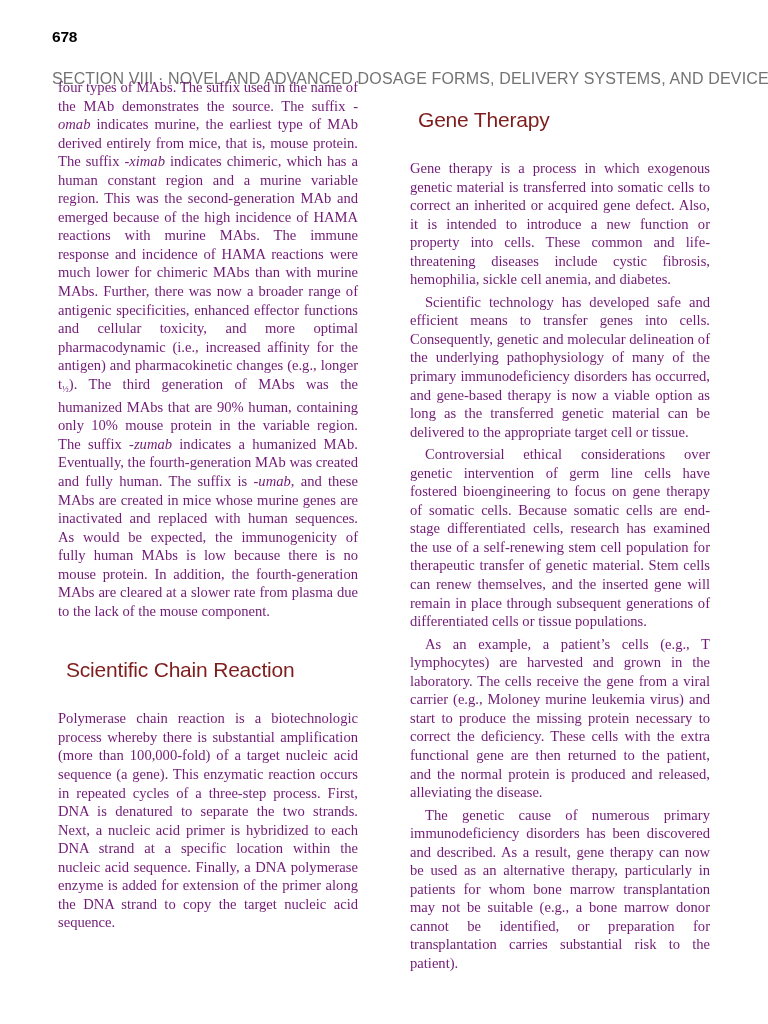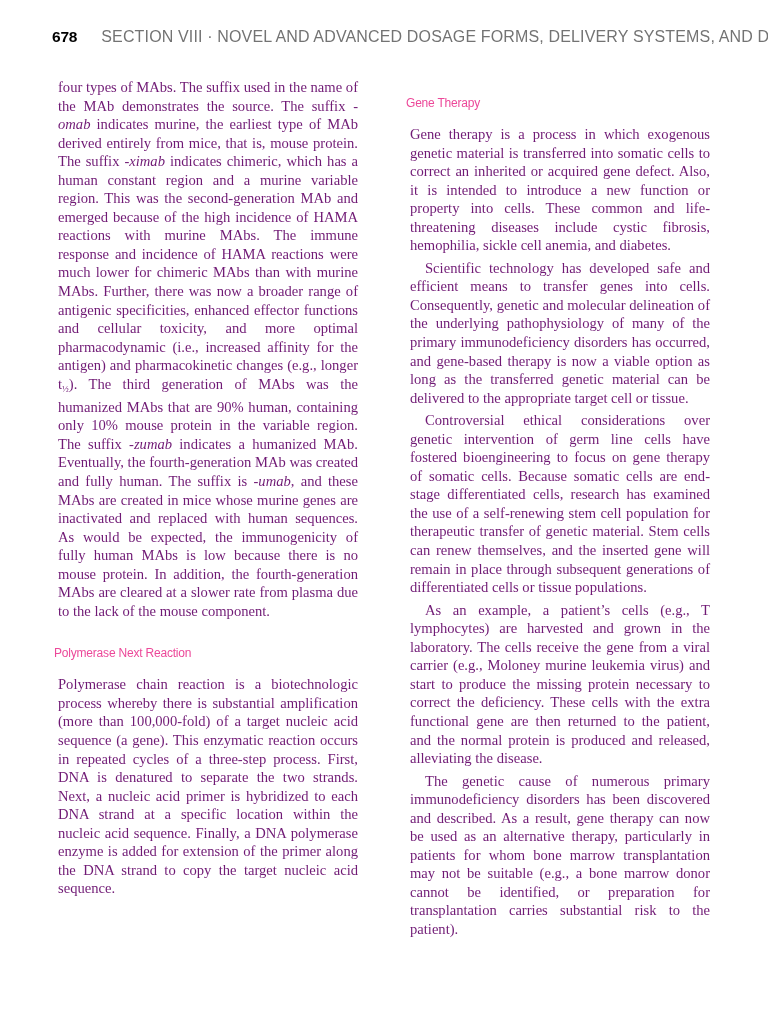--- a/index.html
+++ b/index.html
@@ -19,20 +19,21 @@
   
   .running-head {
     position: absolute;
     left: 52px;
     top: 28px;
     width: 680px;
     height: 22px;
     display: flex;
     align-items: baseline;
     gap: 24px;
+    flex-direction: column;
   }
   .folio {
     font-family: "Liberation Sans", "DejaVu Sans", sans-serif;
     font-size: 15.5px;
     font-weight: bold;
     color: #000000;
     letter-spacing: -0.2px;
   }
   .head-title {
     font-family: "Liberation Sans", "DejaVu Sans", sans-serif;
@@ -66,24 +67,24 @@
     text-justify: inter-word;
     hyphens: manual;
     -webkit-hyphens: manual;
   }
   p.body.indent {
     text-indent: 15px;
     font-family: Liberation Serif, serif;
   }
   h2.section-heading {
     font-family: "Liberation Sans", "DejaVu Sans", sans-serif;
-    font-size: 12px;
+    font-size: 21px;
     font-weight: normal;
-    color: #ec4899;
-    margin: 0;
+    color: #7f1d1d;
+    margin: 12px;
     letter-spacing: -0.2px;
   }
   .gap-before-heading { height: 22px; }
   .gap-after-heading  { height: 11px; }
 
   em.suffix { font-style: italic; }
   .frac {
     font-size: 9px;
     vertical-align: -0.28em;
     letter-spacing: 0;
@@ -97,21 +98,21 @@
   <div class="running-head">
     <span class="folio">678</span>
     <span class="head-title">SECTION VIII · NOVEL AND ADVANCED DOSAGE FORMS, DELIVERY SYSTEMS, AND DEVICES</span>
   </div>
 
   <div class="columns">
 
     <div class="col">
       <p class="body" id="p-mab">four types of MAbs. The suffix used in the name of the MAb demonstrates the source. The suffix -<em class="suffix">omab</em> indicates murine, the earliest type of MAb derived entirely from mice, that is, mouse protein. The suffix -<em class="suffix">ximab</em> indicates chimeric, which has a human constant region and a murine variable region. This was the second-generation MAb and emerged because of the high incidence of HAMA reactions with murine MAbs. The immune response and incidence of HAMA reactions were much lower for chimeric MAbs than with murine MAbs. Further, there was now a broader range of antigenic specificities, enhanced effector functions and cellular toxicity, and more optimal pharmacodynamic (i.e., increased affinity for the antigen) and pharmacokinetic changes (e.g., longer t<span class="frac">½</span>). The third generation of MAbs was the humanized MAbs that are 90% human, containing only 10% mouse protein in the variable region. The suffix -<em class="suffix">zumab</em> indicates a humanized MAb. Eventually, the fourth-generation MAb was created and fully human. The suffix is -<em class="suffix">umab</em>, and these MAbs are created in mice whose murine genes are inactivated and replaced with human sequences. As would be expected, the immunogenicity of fully human MAbs is low because there is no mouse protein. In addition, the fourth-generation MAbs are cleared at a slower rate from plasma due to the lack of the mouse component.</p>
       <div class="gap-before-heading"></div>
-      <h2 class="section-heading">Polymerase Next Reaction</h2>
+      <h2 class="section-heading">Scientific Chain Reaction</h2>
       <div class="gap-after-heading"></div>
       <p class="body">Polymerase chain reaction is a biotechnologic process whereby there is substantial amplification (more than 100,000-fold) of a target nucleic acid sequence (a gene). This enzymatic reaction occurs in repeated cycles of a three-step process. First, DNA is denatured to separate the two strands. Next, a nucleic acid primer is hybridized to each DNA strand at a specific location within the nucleic acid sequence. Finally, a DNA polymerase enzyme is added for extension of the primer along the DNA strand to copy the target nucleic acid sequence.</p>
     </div>
 
     <div class="col">
       <div class="gap-before-heading"></div>
       <h2 class="section-heading">Gene Therapy</h2>
       <div class="gap-after-heading"></div>
       <p class="body">Gene therapy is a process in which exogenous genetic material is transferred into somatic cells to correct an inherited or acquired gene defect. Also, it is intended to introduce a new function or property into cells. These common and life-threatening diseases include cystic fibrosis, hemophilia, sickle cell anemia, and diabetes.</p>
       <p class="body indent">Scientific technology has developed safe and efficient means to transfer genes into cells. Consequently, genetic and molecular delineation of the underlying pathophysiology of many of the primary immunodeficiency disorders has occurred, and gene-based therapy is now a viable option as long as the transferred genetic material can be delivered to the appropriate target cell or tissue.</p>

